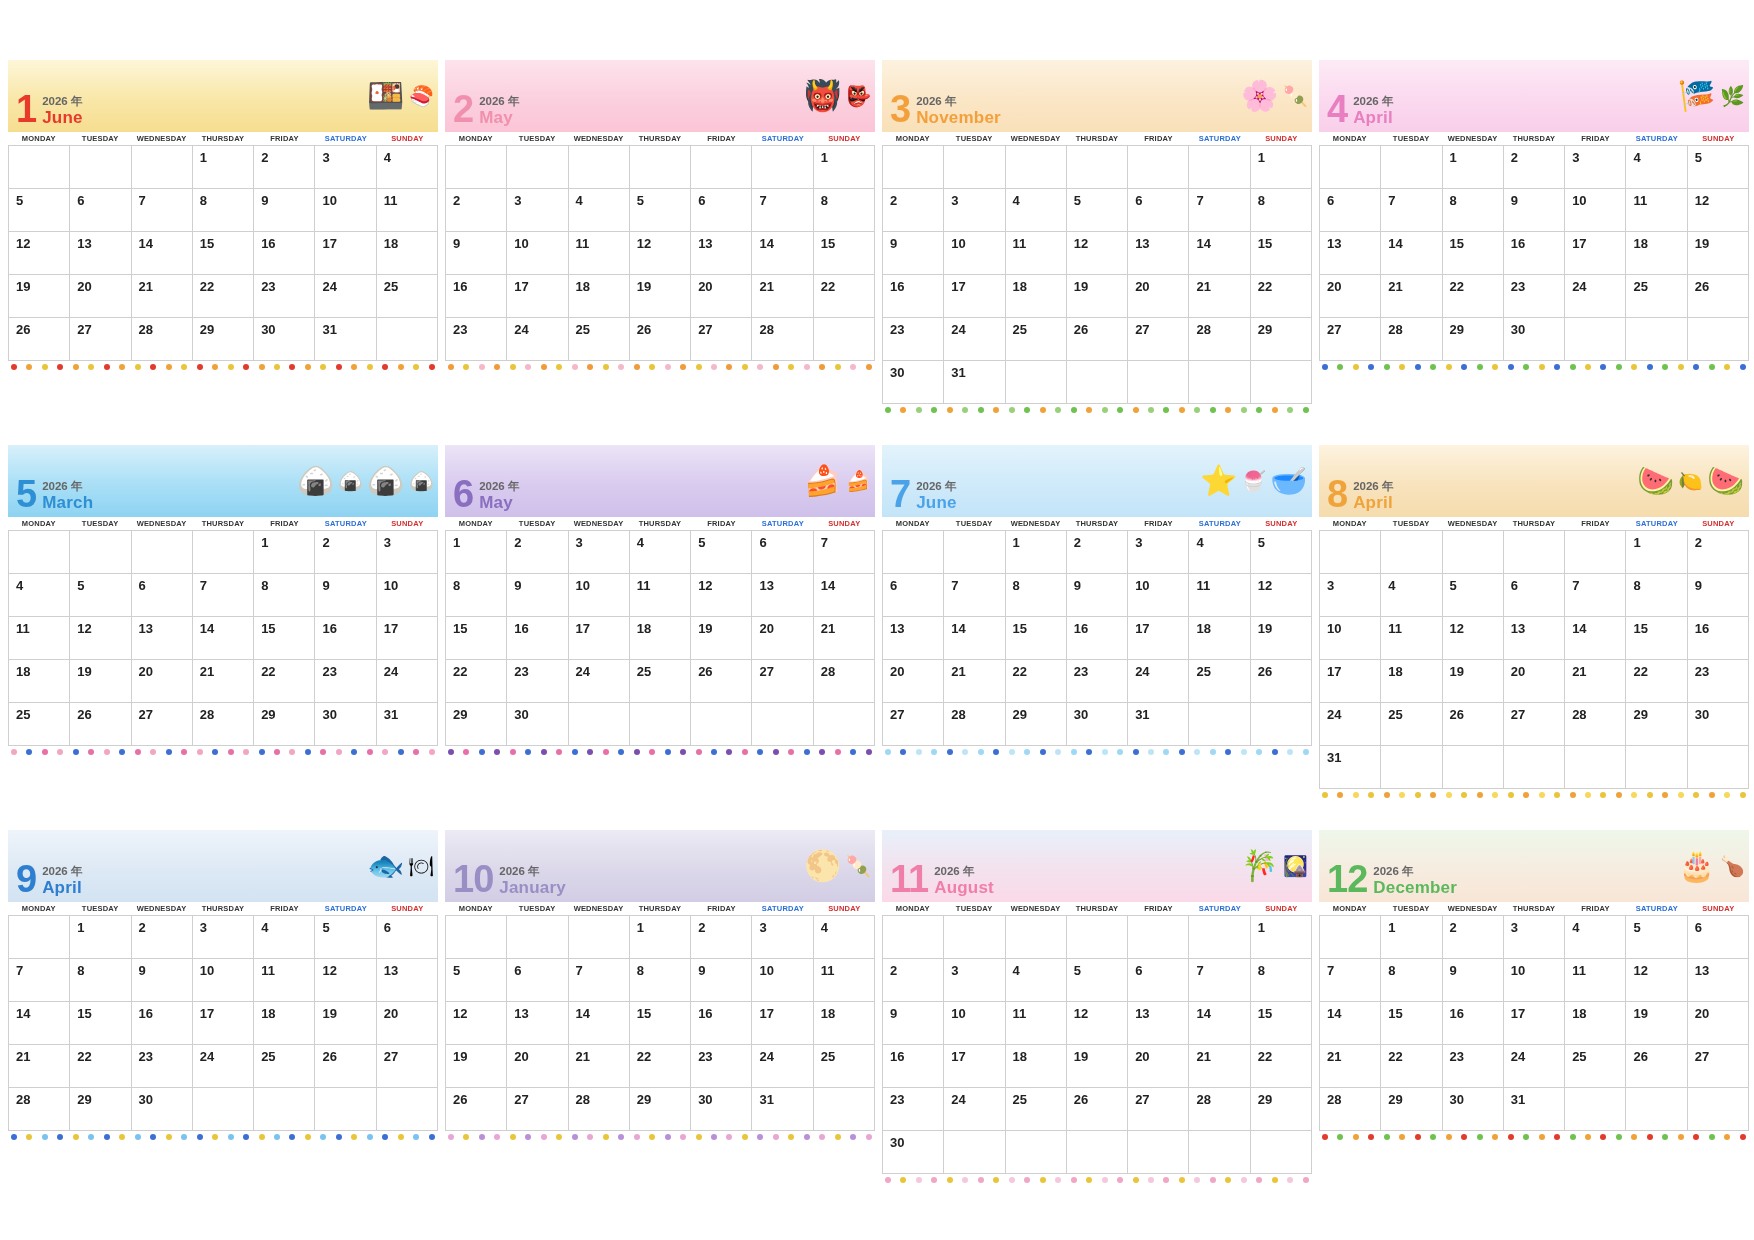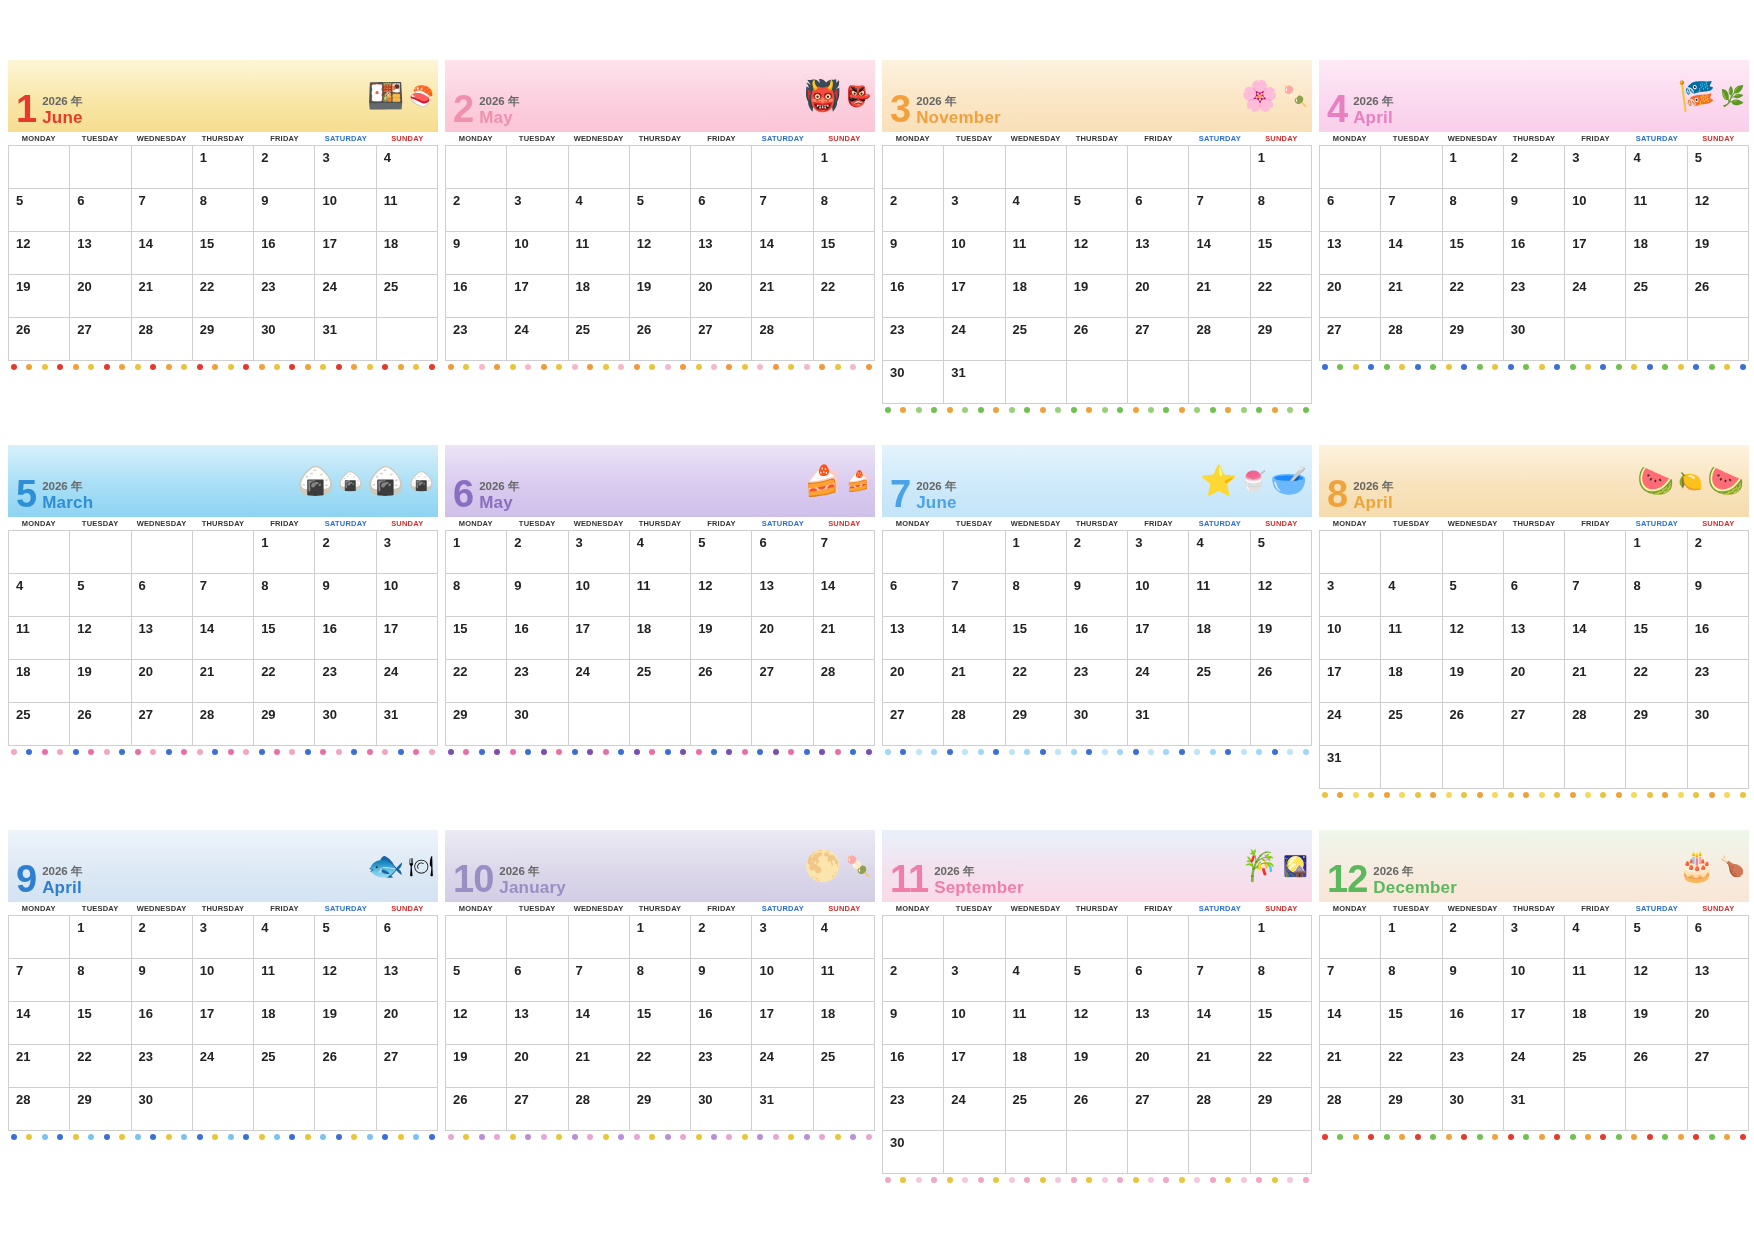--- a/index.html
+++ b/index.html
@@ -1159,21 +1159,21 @@
           <i style="background: rgb(232, 197, 59);"></i>
           <i style="background: rgb(185, 143, 216);"></i>
           <i style="background: rgb(232, 166, 212);"></i>
         </div>
       </div>
       <div class="month">
         <div class="m-header" style="background: linear-gradient(rgb(232, 240, 250) 0%, rgb(243, 226, 238) 55%, rgb(251, 217, 232) 100%);">
           <div class="m-num" style="color: rgb(239, 127, 168);">11</div>
           <div class="m-text">
             <div class="m-year" style="color: rgb(102, 102, 102);">2026 年</div>
-            <div class="m-name" style="color: rgb(239, 127, 168);">September</div>
+            <div class="m-name" style="color: rgb(239, 127, 168);">August</div>
           </div>
           <div class="m-deco">
             <span class="deco-emo lg">🎋</span>
             <span class="deco-emo sm">🎑</span>
           </div>
         </div>
         <div class="dow">
           <span>MONDAY</span>
           <span>TUESDAY</span>
           <span>WEDNESDAY</span>

